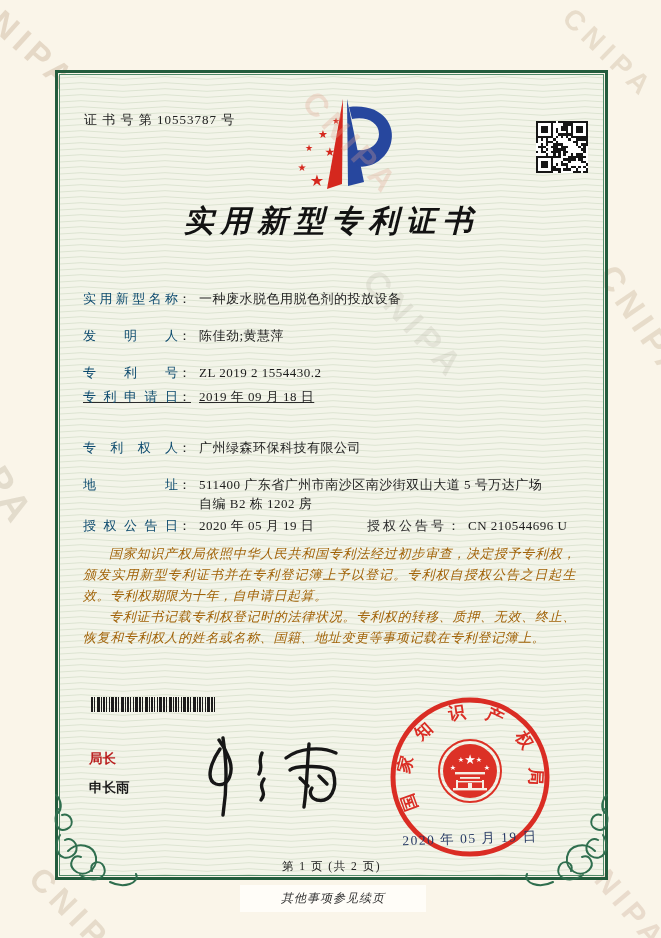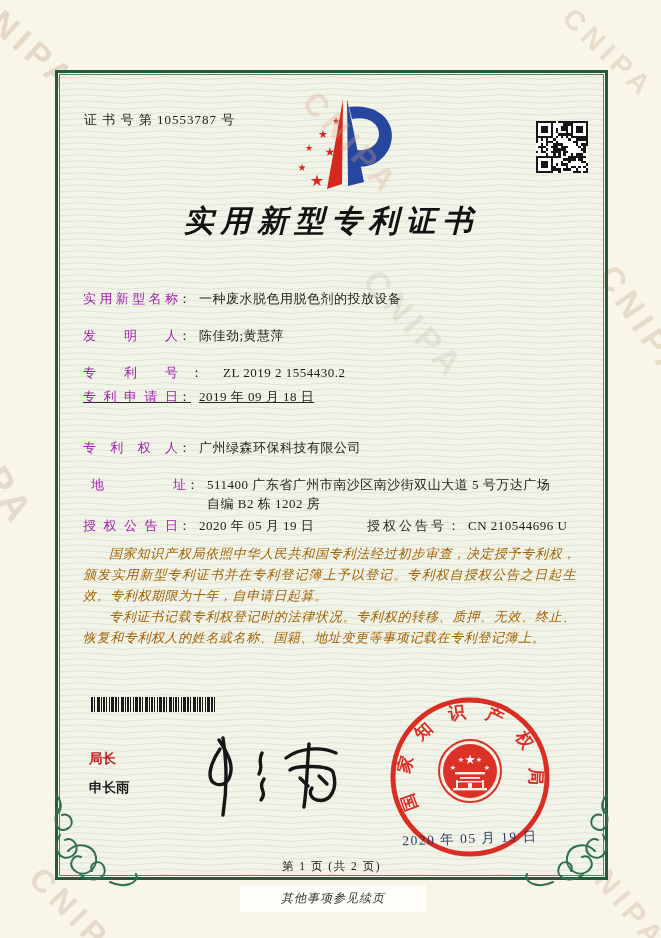--- a/index.html
+++ b/index.html
@@ -36,25 +36,25 @@
   
   .cert-no{position:absolute;left:22px;top:34px;font-size:13px;letter-spacing:1px;color:#222;}
   .logo{position:absolute;left:224px;top:16px;width:112px;height:104px;}
   .qr{position:absolute;left:474px;top:44px;width:52px;height:52px;background:#fff;
       display:grid;grid-template-columns:repeat(21,1fr);grid-template-rows:repeat(21,1fr);}
   .qr div{background:transparent;}
   .qr div.on{background:#161616;}
   .doc-title{position:absolute;left:0;right:0;top:124px;text-align:center;
       font-size:30px;font-weight:bold;letter-spacing:7px;color:#121212;font-style:italic;}
   .row{position:absolute;left:21px;right:26px;font-size:13px;display:flex;align-items:flex-start;line-height:19px;}
-  .row .lbl{display:inline-block;width:95px;text-align-last:justify;-moz-text-align-last:justify;flex:none;color:#a21caf;}
+  .row .lbl{display:inline-block;width:95px;text-align-last:justify;-moz-text-align-last:justify;flex:none;color:#0c4a6e;}
   .row .colon{flex:none;color:#222;}
   .row .val{margin-left:8px;color:#1d1d1d;letter-spacing:.5px;}
-  .r-name{top:212px;} .r-inv{top:249px;} .r-pat{top:286px;gap:12px;} .r-app{top:310px;text-decoration:underline;}
-  .r-own{top:361px;} .r-addr{top:398px;margin-left:8px;} .r-grant{top:439px;}
+  .r-name{top:212px;} .r-inv{top:249px;} .r-pat{top:286px;} .r-app{top:310px;text-decoration:underline;}
+  .r-own{top:361px;} .r-addr{top:398px;} .r-grant{top:439px;}
   .grant2{position:absolute;left:284px;top:0;display:flex;font-size:13px;}
   .r-grant{position:absolute;}
   .paras{position:absolute;left:21px;right:25px;top:466px;font-size:13px;line-height:21px;
       font-style:italic;text-align:justify;color:#a16207;letter-spacing:.6px;}
   .paras p{margin:0;text-indent:2em;}
   .barcode{position:absolute;left:29px;top:620px;width:172px;height:15px;display:flex;align-items:stretch;}
   .barcode div{background:#1b1b1b;height:100%;flex:none;}
   .signoff-title{position:absolute;left:27px;top:673px;font-size:13.5px;font-weight:bold;color:#b91c1c;}
   .signoff-name{position:absolute;left:27px;top:702px;font-size:13.5px;font-weight:bold;color:#1a1a1a;}
   .signature{position:absolute;left:120px;top:650px;width:185px;height:100px;}

